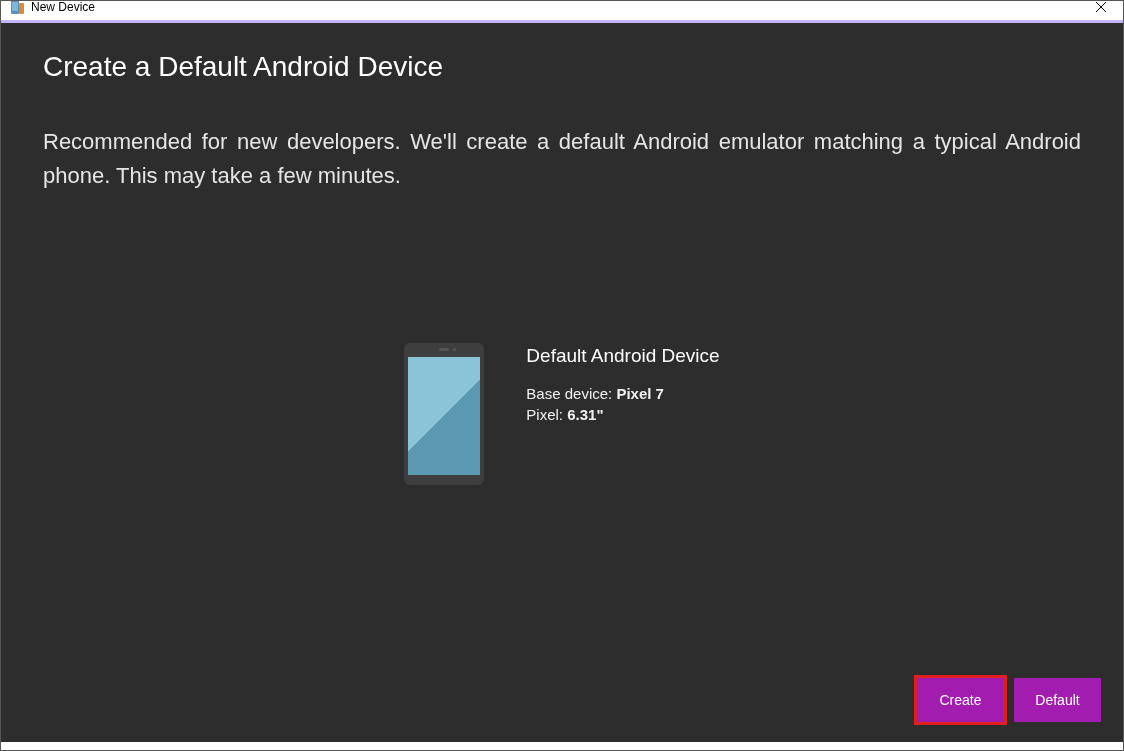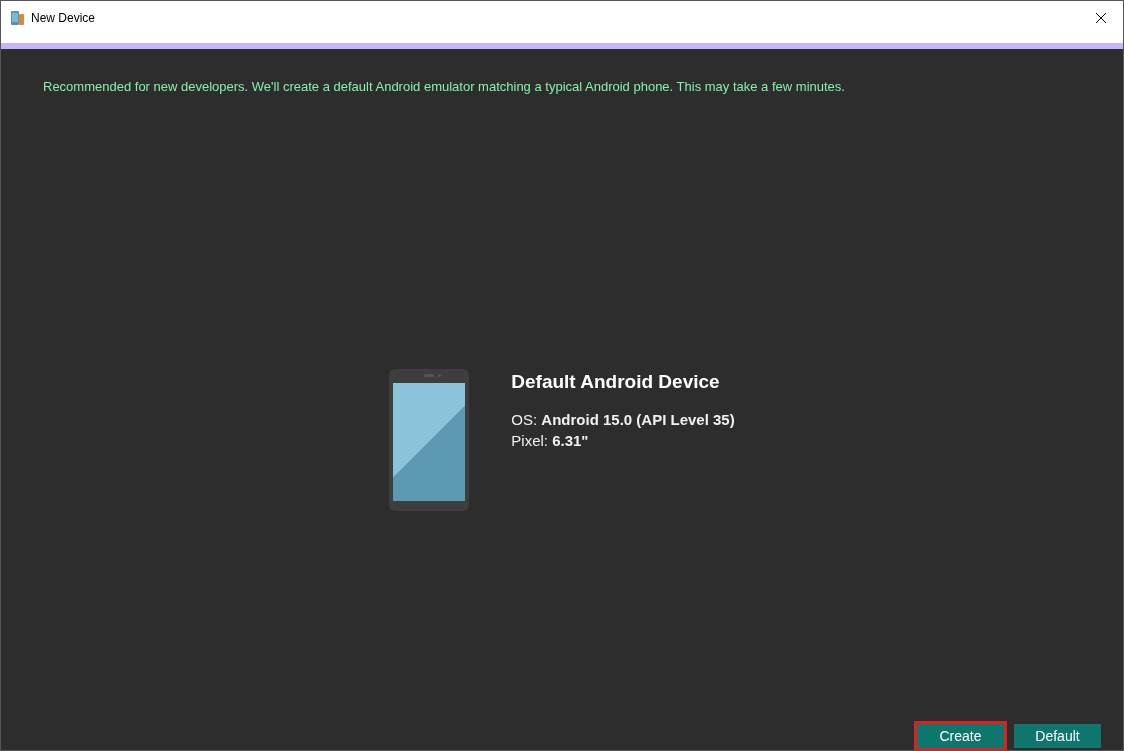--- a/index.html
+++ b/index.html
@@ -9,27 +9,27 @@
     }
     body {
       width: 1124px;
       height: 751px;
       font-family: "Segoe UI", Tahoma, sans-serif;
       background: #ffffff;
       overflow: hidden;
       border: 1px solid #555;
     }
     .titlebar {
-      height: 48px;
+      height: 22px;
       background: #ffffff;
       display: flex;
       align-items: center;
       justify-content: space-between;
       padding: 0 0 8px 8px;
-      border-bottom: 6px solid #c4b5fd;
+      border-bottom: 3px solid #c4b5fd;
     }
     .titlebar-left {
       display: flex;
       align-items: center;
       gap: 6px;
     }
     .titlebar-icon {
       width: 16px;
       height: 16px;
       display: flex;
@@ -61,24 +61,24 @@
       color: #f0f0f0;
       position: relative;
     }
     .main-heading {
       font-size: 28px;
       font-weight: 400;
       color: #ffffff;
       margin-bottom: 42px;
     }
     .description {
-      font-size: 13px;
+      font-size: 22px;
       font-weight: 300;
       line-height: 1.55;
-      color: #86efac;
+      color: #e5e5e5;
       text-align: justify;
       margin-bottom: 8px;
     }
     .device-area {
       position: absolute;
       top: 320px;
       left: 0;
       right: 0;
       display: flex;
       justify-content: center;
@@ -119,21 +119,21 @@
     .phone-screen {
       width: 100%;
       height: 118px;
       background: linear-gradient(135deg, #8bc4d8 0%, #8bc4d8 49.5%, #5c9ab3 50%, #5c9ab3 100%);
     }
     .device-details {
       padding-top: 2px;
     }
     .device-name {
       font-size: 19px;
-      font-weight: 700;
+      font-weight: 400;
       color: #ffffff;
       margin-bottom: 18px;
     }
     .spec-line {
       font-size: 15px;
       font-weight: 300;
       color: #f0f0f0;
       margin-bottom: 4px;
     }
     .spec-line b {
@@ -141,22 +141,22 @@
     }
     .button-row {
       position: absolute;
       bottom: 20px;
       right: 22px;
       display: flex;
       gap: 10px;
     }
     .btn {
       width: 87px;
-      height: 24px;
-      background: #0f766e;
+      height: 44px;
+      background: #a21caf;
       color: #ffffff;
       font-size: 14px;
       border: none;
       cursor: pointer;
       font-family: inherit;
       display: flex;
       align-items: center;
       justify-content: center;
     }
     .btn-create {
@@ -180,35 +180,36 @@
   </div>
   <div class="titlebar-close">
     <svg width="10" height="10" viewBox="0 0 10 10">
       <line x1="0" y1="0" x2="10" y2="10" stroke="#000" stroke-width="1"></line>
       <line x1="10" y1="0" x2="0" y2="10" stroke="#000" stroke-width="1"></line>
     </svg>
   </div>
 </div>
 
 <div class="content">
+  <h1 class="main-heading">Create a Default Android Device</h1>
   <p class="description">Recommended for new developers. We'll create a default Android emulator matching a typical Android phone. This may take a few minutes.</p>
 
   <div class="device-area">
     <div class="phone-wrap">
       <div class="phone-body">
         <div class="phone-speaker"></div>
         <div class="phone-camera"></div>
         <div class="phone-screen"></div>
       </div>
     </div>
     <div class="device-details">
       <div class="device-name">Default Android Device</div>
       <div class="spec-line">
-        <span>OS:</span>
-        <b>Android 15.0 (API Level 35)</b>
+        <span>Base device:</span>
+        <b>Pixel 7</b>
       </div>
       <div class="spec-line">
         <span>Pixel:</span>
         <b>6.31"</b>
       </div>
     </div>
   </div>
 
   <div class="button-row">
     <button class="btn btn-create">Create</button>

